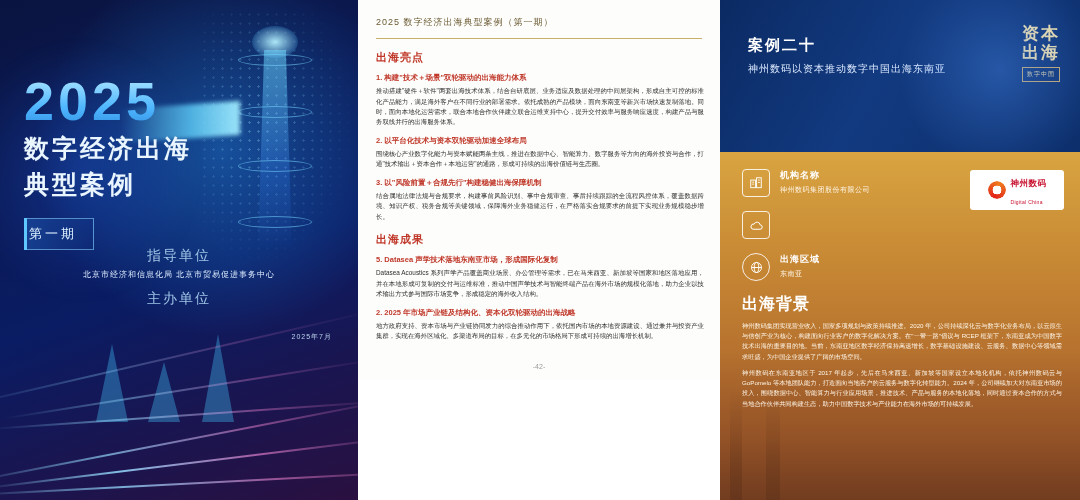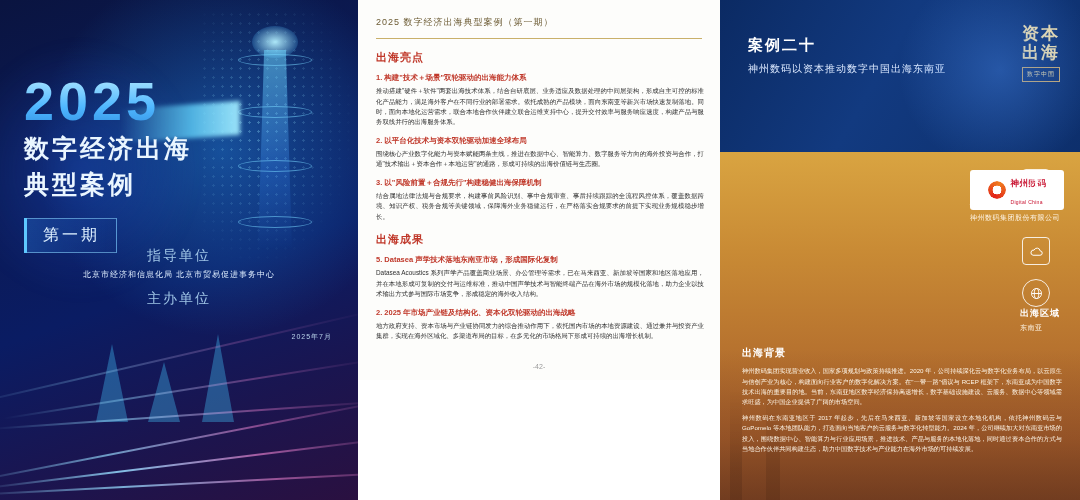--- a/index.html
+++ b/index.html
@@ -71,22 +71,22 @@
   .cover-inner{position:absolute;left:0;top:0;width:358px;height:356px;}
   .cover .year{
     position:absolute;left:24px;top:70px;
     font-size:54px;font-weight:bold;letter-spacing:4px;
     background:linear-gradient(180deg,#bfefff,#4fb7ff 60%,#2f8ce0);
     -webkit-background-clip:text;background-clip:text;color:transparent;
   }
   .cover .t1{position:absolute;left:24px;top:132px;font-size:25px;font-weight:bold;color:#eaf6ff;letter-spacing:3px;}
   .cover .t2{position:absolute;left:24px;top:168px;font-size:25px;font-weight:bold;color:#eaf6ff;letter-spacing:3px;}
   .cover .issue{
-    position:absolute;left:24px;top:218px;padding:6px 16px 6px 18px;
-    border:1px solid rgba(140,215,255,.55);color:#dff1ff;font-size:16px;letter-spacing:3px;
+    position:absolute;left:24px;top:218px;padding:6px 16px 6px 4px;
+    border:1px solid rgba(140,215,255,.55);color:#dff1ff;font-size:13px;letter-spacing:3px;
     background:linear-gradient(90deg,rgba(40,120,220,.35),rgba(40,120,220,0));
   }
   .cover .issue:before{content:"";position:absolute;left:-1px;top:-1px;bottom:-1px;width:3px;background:#5ec8ff;}
   .cover .credits{position:absolute;left:0;right:0;bottom:44px;text-align:center;color:#cfe3f7;}
   .cover .credits .lbl{font-size:14px;letter-spacing:2px;color:#9fc4e6;margin-bottom:4px;}
   .cover .credits .org{font-size:8px;letter-spacing:1px;color:#dfeeff;margin-bottom:10px;}
   .cover .date{position:absolute;right:26px;bottom:14px;font-size:7px;color:#b9d3ea;letter-spacing:1px;}
 
   
   .textpage{
@@ -146,21 +146,21 @@
       linear-gradient(90deg,
        rgba(60,30,15,.0) 0px, rgba(60,30,15,.0) 10px,
        rgba(60,30,15,.45) 10px, rgba(60,30,15,.45) 22px,
        rgba(60,30,15,.0) 22px, rgba(60,30,15,.0) 46px,
        rgba(60,30,15,.4) 46px, rgba(60,30,15,.4) 60px,
        rgba(60,30,15,0) 60px, rgba(60,30,15,0) 90px);
     -webkit-mask-image:linear-gradient(180deg,rgba(0,0,0,0),#000 70%);
             mask-image:linear-gradient(180deg,rgba(0,0,0,0),#000 70%);
   }
   .cp-meta{position:relative;padding:16px 20px 0 22px;}
-  .meta-row{display:flex;align-items:flex-end;margin-bottom:13px;flex-direction:column;}
+  .meta-row{display:flex;align-items:center;margin-bottom:13px;}
   .meta-ic{
     width:26px;height:26px;flex:0 0 26px;margin-right:10px;margin-top:1px;
     border:1.2px solid rgba(255,255,255,.85);border-radius:4px;
     display:flex;align-items:center;justify-content:center;color:#fff;
   }
   .meta-ic.circle{border-radius:50%;}
   .meta-t{font-size:9px;color:#ffffff;font-weight:bold;letter-spacing:1px;margin-bottom:3px;}
   .meta-v{font-size:7px;color:#fdf3e2;letter-spacing:.5px;line-height:1.45;}
   .cp-logo{
     position:absolute;right:16px;top:18px;width:94px;height:40px;background:#ffffff;
@@ -169,21 +169,21 @@
   .cp-logo .swoosh{
     width:18px;height:18px;margin-right:5px;border-radius:50%;
     background:conic-gradient(from 200deg,#e2231a,#f07c1e,#e2231a);
     -webkit-mask:radial-gradient(circle at 50% 50%, rgba(0,0,0,0) 34%, #000 36%);
             mask:radial-gradient(circle at 50% 50%, rgba(0,0,0,0) 34%, #000 36%);
   }
   .cp-logo .ltxt{line-height:1.1;}
   .cp-logo .ltxt .cn{font-size:8.5px;color:#c8102e;font-weight:bold;letter-spacing:.5px;}
   .cp-logo .ltxt .en{font-size:5px;color:#c8102e;letter-spacing:.3px;}
   .cp-bg-h{
-    position:relative;margin:4px 0 6px 22px;color:#ffffff;font-size:10px;font-weight:bold;letter-spacing:1px;
+    position:relative;margin:4px 0 6px 22px;color:#ffffff;font-size:16px;font-weight:bold;letter-spacing:1px;
   }
   .cp-bg-p{
     position:relative;margin:0 18px 6px 22px;color:#fdf4e6;font-size:6.2px;line-height:1.65;text-align:justify;
   }
 </style>
 </head>
 <body>
 
 <div class="page">
 

